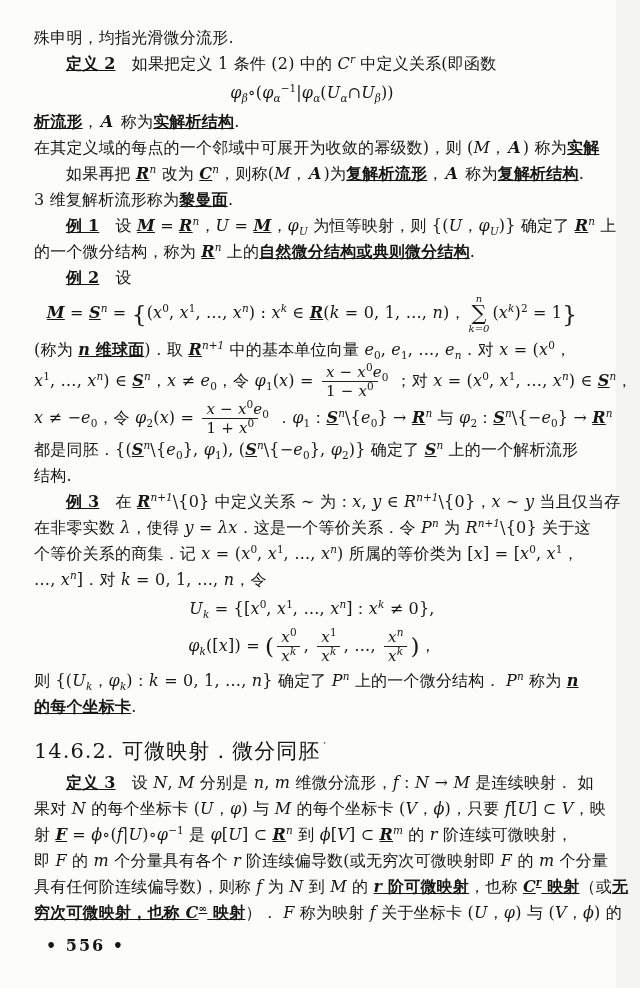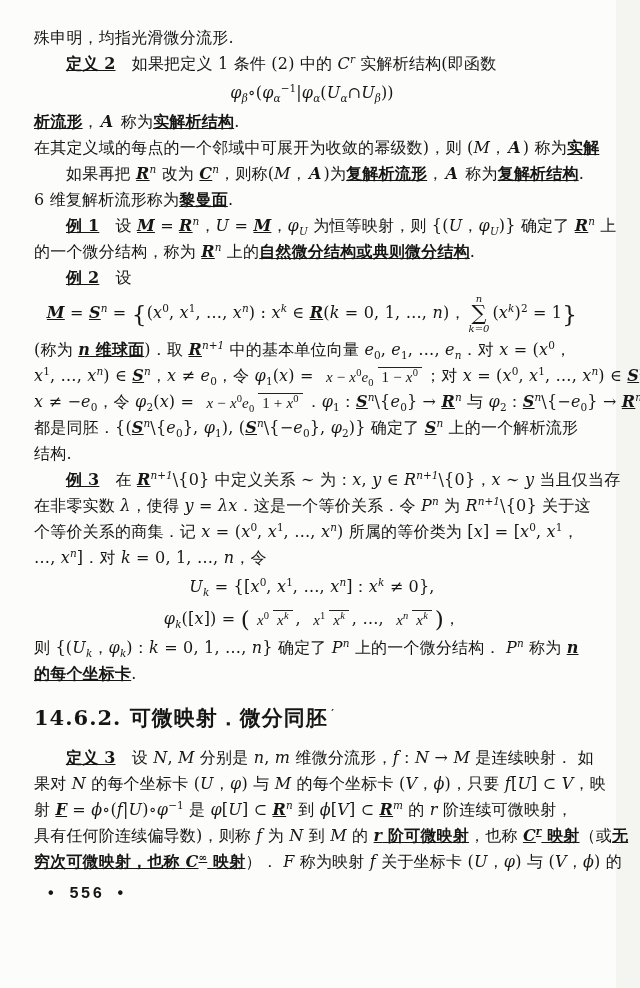--- a/index.html
+++ b/index.html
@@ -25,65 +25,64 @@
     white-space:nowrap;
   }
   .ln.ind{ text-indent:2em; }
   .ln.formula{
     text-align:center;
     padding:3px 0;
     white-space:nowrap;
   }
   .ln.heading{
     margin-top:16px;
-    margin-bottom:12px;
+    margin-bottom:4px;
     font-size:21px;
     line-height:30px;
-    font-weight:700;
+    font-weight:400;
     letter-spacing:1px;
   }
   .s-b{ font-weight:bold;text-decoration:underline; }
   .s-i{ font-style:italic; }
   .s-scr{ font-style:italic; font-weight:bold; padding:0 2px; }
   .s-sup{ font-size:10.5px; vertical-align:super; line-height:0; letter-spacing:0; }
   .s-sub{ font-size:10.5px; vertical-align:sub; line-height:0; letter-spacing:0; }
   .s-big{ font-size:1.45em; vertical-align:-0.14em; line-height:1; }
   .frac{
-    display:inline-flex; align-items:flex-end;
-    vertical-align:middle; line-height:1.2; margin:0 3px; font-size:15px;font-family:Liberation Serif, serif;
+    display:inline-flex; flex-direction:column; align-items:flex-start;
+    vertical-align:middle; line-height:1.2; margin:0 3px; font-size:15px;
   }
   .fnum,.fden{ padding:0 4px; }
   .fden{ border-top:1.3px solid #222; }
   .sum{
     display:inline-flex; flex-direction:column; align-items:center;
     vertical-align:middle; line-height:1; margin:0 3px;
   }
   .sum-top,.sum-bot{ font-size:10px; font-style:italic; letter-spacing:0; }
   .sum-sigma{ font-size:21px; line-height:0.95; }
   .page-number{
     margin-top:10px;
     padding-left:12px;
     font-size:16px;
     font-weight:bold;
     letter-spacing:2px;
-    font-family:Liberation Mono, monospace;
   }
 </style>
 </head>
 <body>
 
 <div class="page">
   <div>
       <div class="ln body"><span>殊申明，均指光滑微分流形.</span></div>
-      <div class="ln body ind"><span class="s-b">定义 2</span><span>　如果把定义 1 条件 (2) 中的 </span><span class="s-i">C</span><span class="s-i s-sup">r</span><span> 实解析结构(即函数</span></div>
+      <div class="ln body ind"><span class="s-b">定义 2</span><span>　如果把定义 1 条件 (2) 中的 </span><span class="s-i">C</span><span class="s-i s-sup">r</span><span> 中定义关系(即函数</span></div>
       <div class="ln formula"><span class="s-i">φ</span><span class="s-i s-sub">β</span><span>∘(</span><span class="s-i">φ</span><span class="s-i s-sub">α</span><span class="s-sup">−1</span><span>|</span><span class="s-i">φ</span><span class="s-i s-sub">α</span><span>(</span><span class="s-i">U</span><span class="s-i s-sub">α</span><span>∩</span><span class="s-i">U</span><span class="s-i s-sub">β</span><span>))</span></div>
       <div class="ln body"><span class="s-b">析流形</span><span>，</span><span class="s-scr">A</span><span> 称为</span><span class="s-b">实解析结构</span><span>.</span></div>
       <div class="ln body"><span>在其定义域的每点的一个邻域中可展开为收敛的幂级数)，则 (</span><span class="s-i">M</span><span>，</span><span class="s-scr">A</span><span>) 称为</span><span class="s-b">实解</span></div>
       <div class="ln body ind"><span>如果再把 </span><span class="s-b s-i">R</span><span class="s-i s-sup">n</span><span> 改为 </span><span class="s-b s-i">C</span><span class="s-i s-sup">n</span><span>，则称(</span><span class="s-i">M</span><span>，</span><span class="s-scr">A</span><span>)为</span><span class="s-b">复解析流形</span><span>，</span><span class="s-scr">A</span><span> 称为</span><span class="s-b">复解析结构</span><span>.</span></div>
-      <div class="ln body"><span>6 维复解析流形称为</span><span class="s-b">黎曼面</span><span>.</span></div>
+      <div class="ln body"><span>3 维复解析流形称为</span><span class="s-b">黎曼面</span><span>.</span></div>
       <div class="ln body ind"><span class="s-b">例 1</span><span>　设 </span><span class="s-b s-i">M</span><span> = </span><span class="s-b s-i">R</span><span class="s-i s-sup">n</span><span>，</span><span class="s-i">U</span><span> = </span><span class="s-b s-i">M</span><span>，</span><span class="s-i">φ</span><span class="s-i s-sub">U</span><span> 为恒等映射，则 {(</span><span class="s-i">U</span><span>，</span><span class="s-i">φ</span><span class="s-i s-sub">U</span><span>)} 确定了 </span><span class="s-b s-i">R</span><span class="s-i s-sup">n</span><span> 上</span></div>
       <div class="ln body"><span>的一个微分结构，称为 </span><span class="s-b s-i">R</span><span class="s-i s-sup">n</span><span> 上的</span><span class="s-b">自然微分结构或典则微分结构</span><span>.</span></div>
       <div class="ln body ind"><span class="s-b">例 2</span><span>　设</span></div>
       <div class="ln formula"><span class="s-b s-i">M</span><span> = </span><span class="s-b s-i">S</span><span class="s-i s-sup">n</span><span> = </span><span class="s-big">{</span><span>(</span><span class="s-i">x</span><span class="s-sup">0</span><span>, </span><span class="s-i">x</span><span class="s-sup">1</span><span>, …, </span><span class="s-i">x</span><span class="s-i s-sup">n</span><span>) : </span><span class="s-i">x</span><span class="s-i s-sup">k</span><span> ∈ </span><span class="s-b s-i">R</span><span>(</span><span class="s-i">k</span><span> = 0, 1, …, </span><span class="s-i">n</span><span>)，</span><span class="sum">
           <span class="sum-top">n</span>
           <span class="sum-sigma">∑</span>
           <span class="sum-bot">k=0</span>
         </span><span>(</span><span class="s-i">x</span><span class="s-i s-sup">k</span><span>)</span><span class="s-sup">2</span><span> = 1</span><span class="s-big">}</span></div>
       <div class="ln body"><span>(称为 </span><span class="s-b s-i">n</span><span class="s-b"> 维球面</span><span>)．取 </span><span class="s-b s-i">R</span><span class="s-i s-sup">n+1</span><span> 中的基本单位向量 </span><span class="s-i">e</span><span class="s-sub">0</span><span>, </span><span class="s-i">e</span><span class="s-sub">1</span><span>, …, </span><span class="s-i">e</span><span class="s-i s-sub">n</span><span>．对 </span><span class="s-i">x</span><span> = (</span><span class="s-i">x</span><span class="s-sup">0</span><span>，</span></div>
       <div class="ln body"><span class="s-i">x</span><span class="s-sup">1</span><span>, …, </span><span class="s-i">x</span><span class="s-i s-sup">n</span><span>) ∈ </span><span class="s-b s-i">S</span><span class="s-i s-sup">n</span><span>，</span><span class="s-i">x</span><span> ≠ </span><span class="s-i">e</span><span class="s-sub">0</span><span>，令 </span><span class="s-i">φ</span><span class="s-sub">1</span><span>(</span><span class="s-i">x</span><span>) = </span><span class="frac">
@@ -110,17 +109,18 @@
         </span><span>, …, </span><span class="frac">
           <span class="fnum"><span class="s-i">x</span><span class="s-i s-sup">n</span></span>
           <span class="fden"><span class="s-i">x</span><span class="s-i s-sup">k</span></span>
         </span><span class="s-big">)</span><span>，</span></div>
       <div class="ln body"><span>则 {(</span><span class="s-i">U</span><span class="s-i s-sub">k</span><span>，</span><span class="s-i">φ</span><span class="s-i s-sub">k</span><span>)：</span><span class="s-i">k</span><span> = 0, 1, …, </span><span class="s-i">n</span><span>} 确定了 </span><span class="s-i">P</span><span class="s-i s-sup">n</span><span> 上的一个微分结构． </span><span class="s-i">P</span><span class="s-i s-sup">n</span><span> 称为 </span><span class="s-b s-i">n</span></div>
       <div class="ln body"><span class="s-b">的每个坐标卡</span><span>.</span></div>
       <div class="ln heading"><span>14.6.2. 可微映射．微分同胚</span><span class="s-sup"> ′</span></div>
       <div class="ln body ind"><span class="s-b">定义 3</span><span>　设 </span><span class="s-i">N</span><span>, </span><span class="s-i">M</span><span> 分别是 </span><span class="s-i">n</span><span>, </span><span class="s-i">m</span><span> 维微分流形，</span><span class="s-i">f</span><span>：</span><span class="s-i">N</span><span> → </span><span class="s-i">M</span><span> 是连续映射． 如</span></div>
       <div class="ln body"><span>果对 </span><span class="s-i">N</span><span> 的每个坐标卡 (</span><span class="s-i">U</span><span>，</span><span class="s-i">φ</span><span>) 与 </span><span class="s-i">M</span><span> 的每个坐标卡 (</span><span class="s-i">V</span><span>，</span><span class="s-i">ϕ</span><span>)，只要 </span><span class="s-i">f</span><span>[</span><span class="s-i">U</span><span>] ⊂ </span><span class="s-i">V</span><span>，映</span></div>
       <div class="ln body"><span>射 </span><span class="s-b s-i">F</span><span> = </span><span class="s-i">ϕ</span><span>∘(</span><span class="s-i">f</span><span>|</span><span class="s-i">U</span><span>)∘</span><span class="s-i">φ</span><span class="s-sup">−1</span><span> 是 </span><span class="s-i">φ</span><span>[</span><span class="s-i">U</span><span>] ⊂ </span><span class="s-b s-i">R</span><span class="s-i s-sup">n</span><span> 到 </span><span class="s-i">ϕ</span><span>[</span><span class="s-i">V</span><span>] ⊂ </span><span class="s-b s-i">R</span><span class="s-i s-sup">m</span><span> 的 </span><span class="s-i">r</span><span> 阶连续可微映射，</span></div>
+      <div class="ln body"><span>即 </span><span class="s-i">F</span><span> 的 </span><span class="s-i">m</span><span> 个分量具有各个 </span><span class="s-i">r</span><span> 阶连续偏导数(或无穷次可微映射即 </span><span class="s-i">F</span><span> 的 </span><span class="s-i">m</span><span> 个分量</span></div>
       <div class="ln body"><span>具有任何阶连续偏导数)，则称 </span><span class="s-i">f</span><span> 为 </span><span class="s-i">N</span><span> 到 </span><span class="s-i">M</span><span> 的 </span><span class="s-b s-i">r</span><span class="s-b"> 阶可微映射</span><span>，也称 </span><span class="s-b s-i">C</span><span class="s-b s-i s-sup">r</span><span class="s-b"> 映射</span><span>（或</span><span class="s-b">无</span></div>
       <div class="ln body"><span class="s-b">穷次可微映射，也称 </span><span class="s-b s-i">C</span><span class="s-b s-sup">∞</span><span class="s-b"> 映射</span><span>）． </span><span class="s-i">F</span><span> 称为映射 </span><span class="s-i">f</span><span> 关于坐标卡 (</span><span class="s-i">U</span><span>，</span><span class="s-i">φ</span><span>) 与 (</span><span class="s-i">V</span><span>，</span><span class="s-i">ϕ</span><span>) 的</span></div>
     </div>
   <div class="page-number">• 556 •</div>
 </div>
 
 </body></html>

